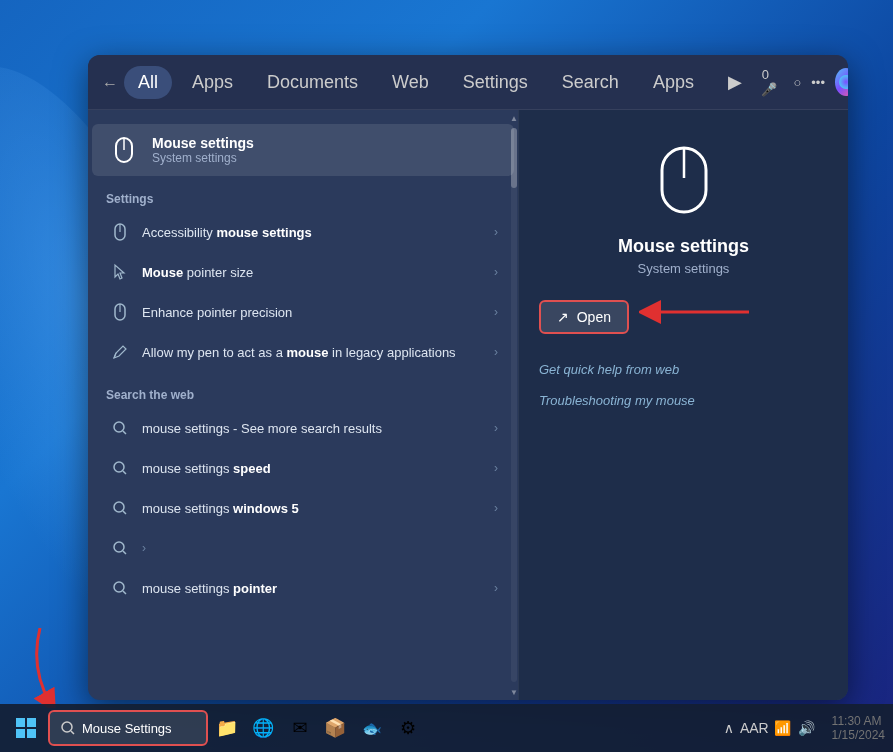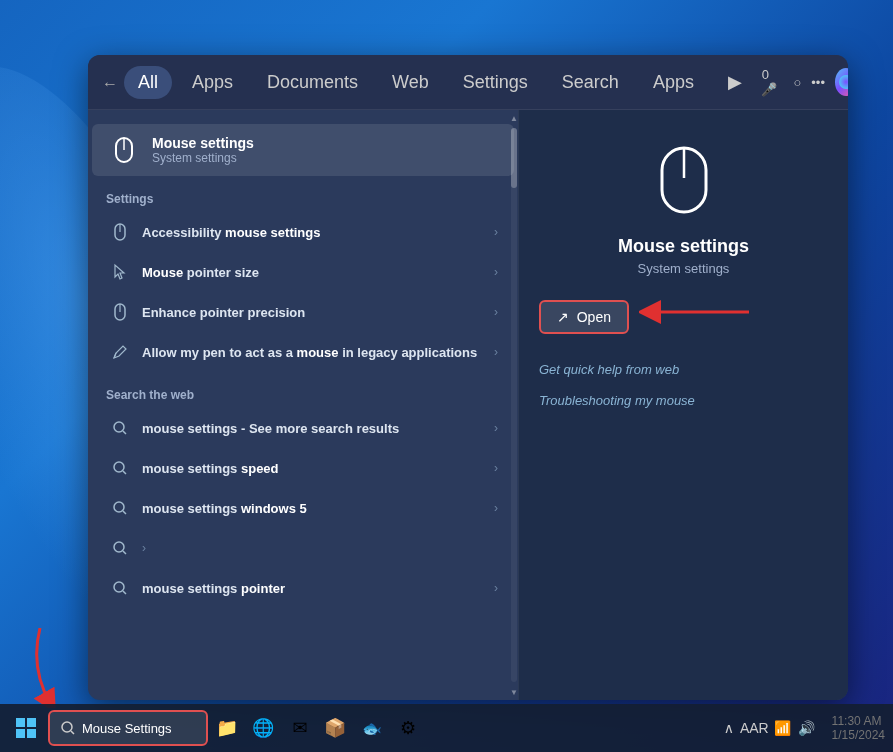--- a/index.html
+++ b/index.html
@@ -253,21 +253,20 @@
       justify-content: center;
       color: #a0b8cc;
       font-size: 16px;
       flex-shrink: 0;
     }
 
     .list-item-text {
       flex: 1;
       color: #dde5f0;
       font-size: 13px;
-      font-weight: bold;
     }
 
     .list-item-text b {
       color: #fff;
     }
 
     .list-item-chevron {
       color: #6a80a0;
       font-size: 12px;
     }

